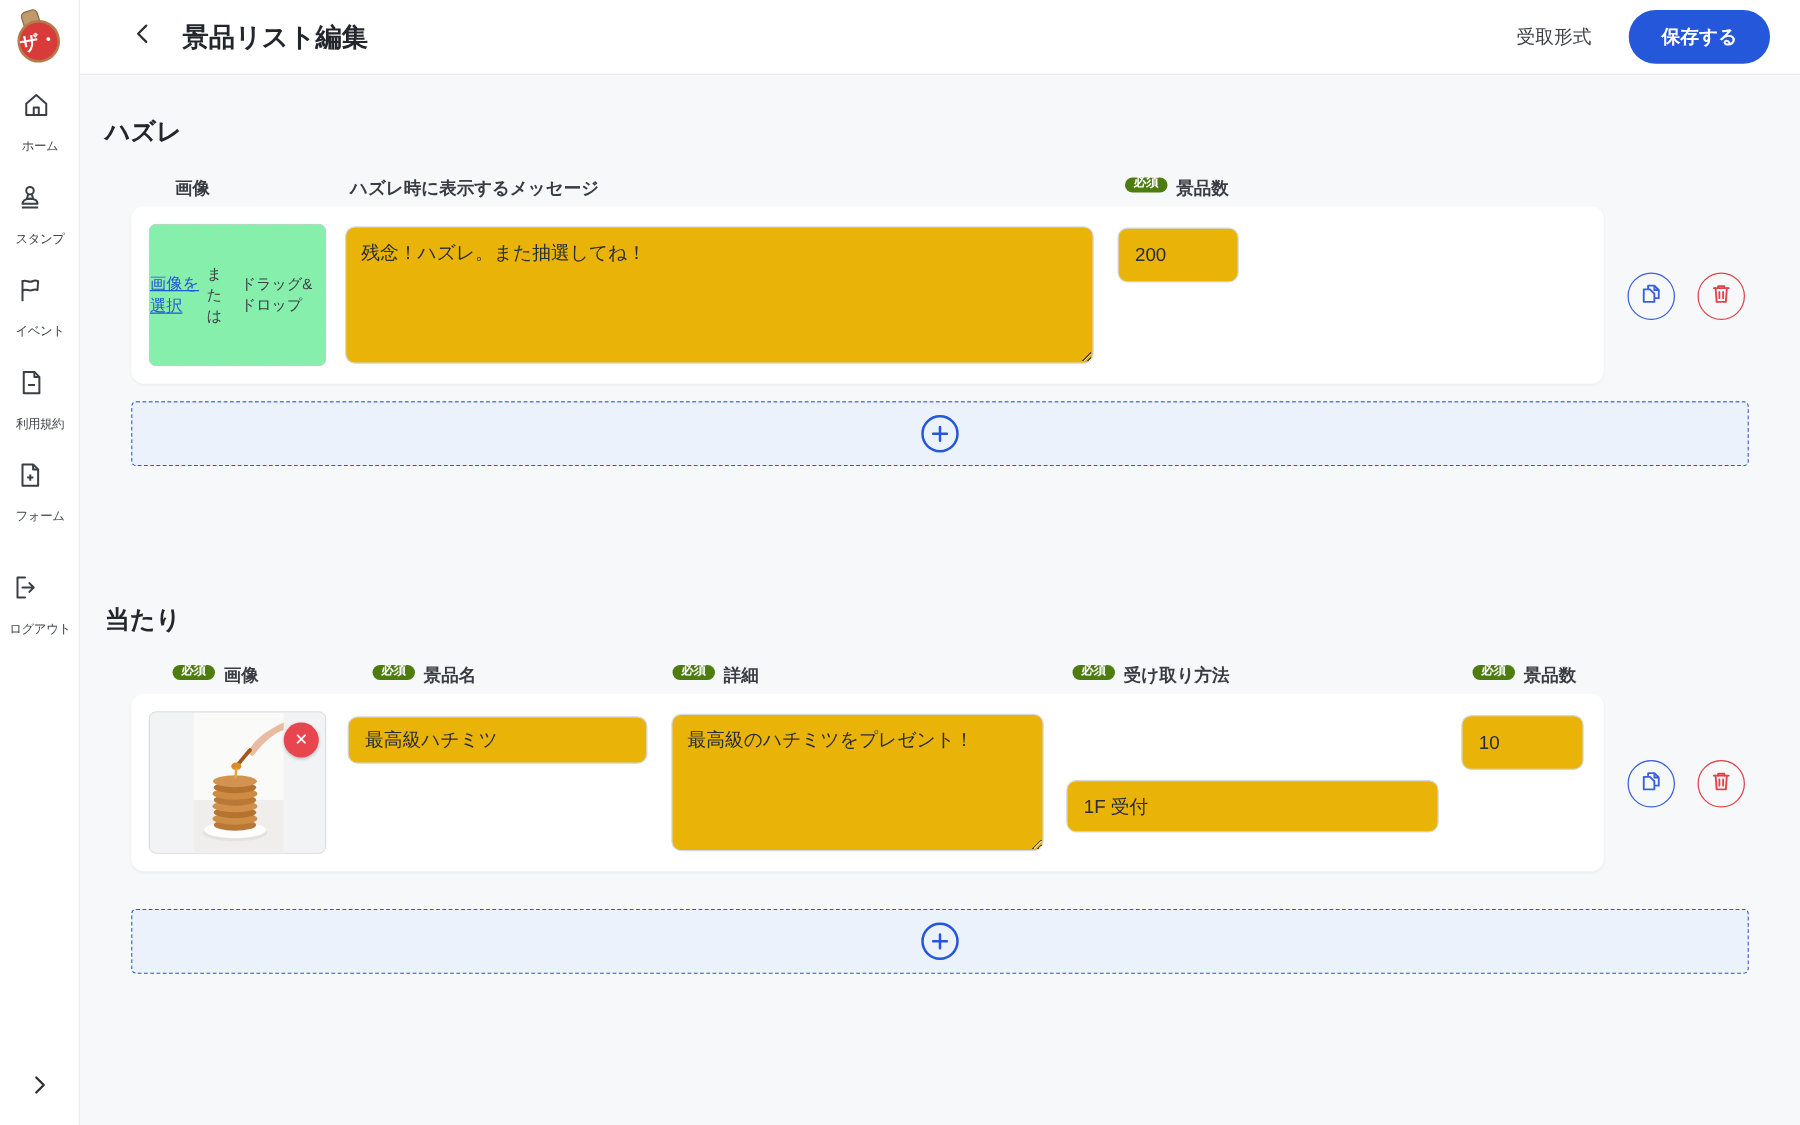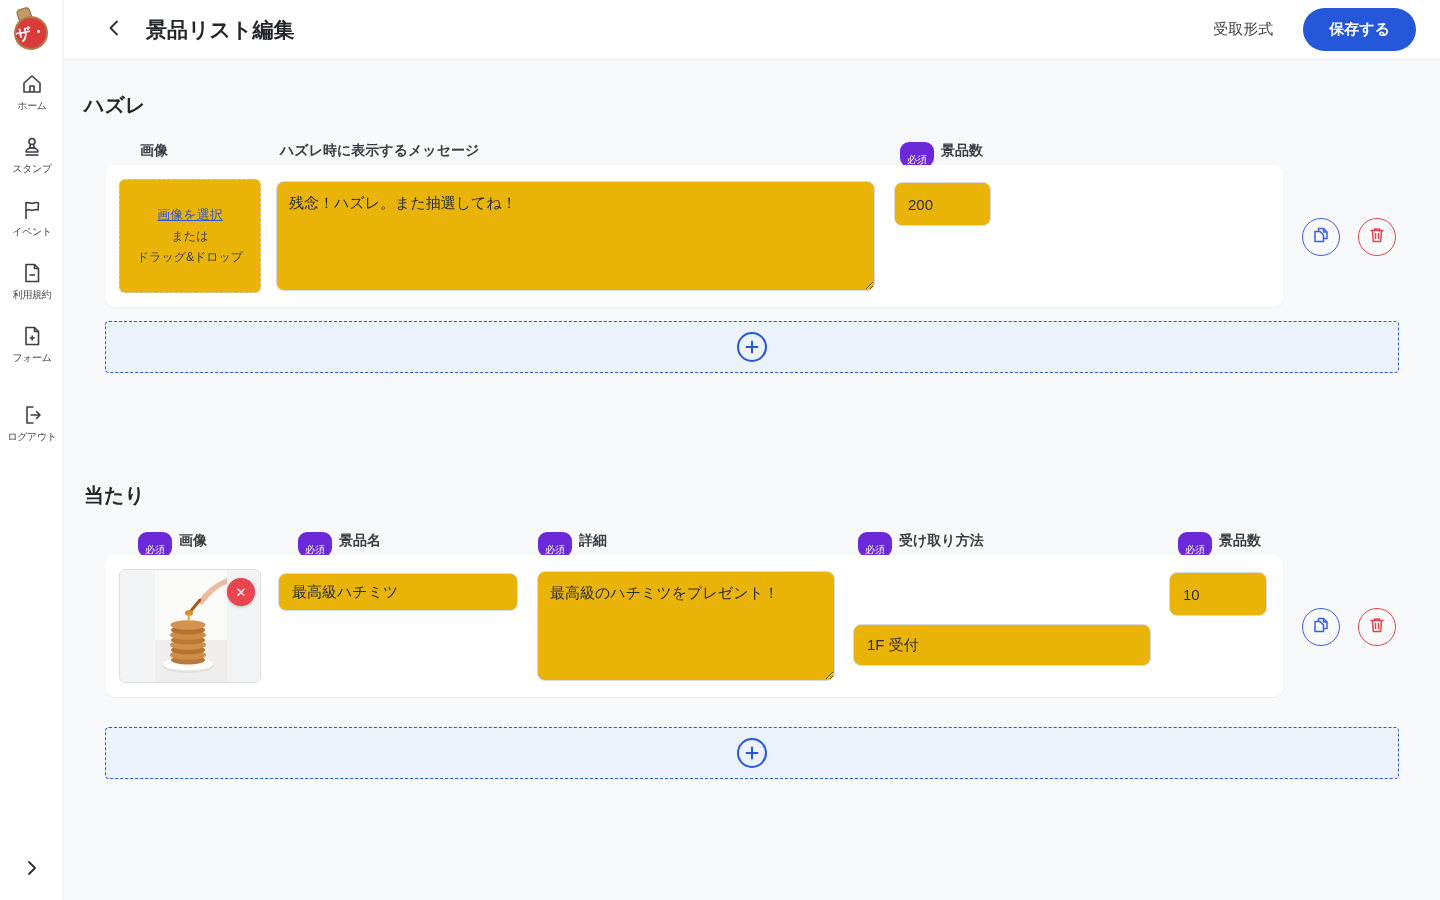--- a/index.html
+++ b/index.html
@@ -13,21 +13,21 @@
   .logo { position:absolute; left:8px; top:6px; width:48px; height:48px; }
   .logo-handle { position:absolute; left:10px; top:2px; width:14px; height:18px;
     background:#C19A6B; border:1px solid #8C6B3F; border-radius:4px 4px 2px 2px;
     transform:rotate(-18deg); }
   .logo-face { position:absolute; left:6px; top:10px; width:34px; height:34px;
     border-radius:50%; background:#D93A3A; border:2px solid #B37B4C;
     color:#fff; font-weight:bold; font-size:15px; display:flex;
     align-items:center; justify-content:center; transform:rotate(-10deg); }
   .nav { position:absolute; left:0; top:72px; width:64px; display:flex;
     flex-direction:column; align-items:center; gap:22px; }
-  .nav-item { display:flex; flex-direction:column; align-items:center; gap:3px;
+  .nav-item { display:flex; flex-direction:column; align-items:flex-start; gap:14px;
     cursor:pointer; }
   .nav-item.logout { margin-top:16px; }
   .nav-label { font-size:10px; color:#42464E; letter-spacing:-0.4px; white-space:nowrap; }
   .nav-icon svg { display:block; }
   .sidebar-expand { position:absolute; left:0; bottom:14px; width:64px; height:32px;
     display:flex; align-items:center; justify-content:center; cursor:pointer; }
 
   
   .header { position:absolute; left:64px; top:0; width:1376px; height:60px;
     background:#fff; border-bottom:1px solid #E9EBEE; display:flex;
@@ -43,31 +43,31 @@
     border:none; border-radius:22px; padding:12px 26px; cursor:pointer;
     font-family:inherit; }
 
   
   .main { position:absolute; left:64px; top:60px; width:1376px; height:840px;
     background:#F7F8FA; }
   .section-title { position:absolute; left:20px; font-size:20px; font-weight:700;
     color:#23262C; }
   .col-label { position:absolute; display:flex; align-items:flex-start; gap:7px;
     font-size:14px; font-weight:700; color:#383C43; }
-  .req-badge { background:#6d28d9; color:#fff; font-size:10px; font-weight:400;
-    border-radius:9px; padding:13px 7px 2px; line-height:1; }
+  .req-badge { background:#4d7c0f; color:#fff; font-size:10px; font-weight:700;
+    border-radius:9px; padding:0 7px 2px; line-height:1; }
 
   .card { position:absolute; background:#fff; border-radius:10px;
     box-shadow:0 1px 2px rgba(20,30,60,0.05); }
 
   
   .img-picker { position:absolute; left:14px; top:14px; width:142px; height:114px;
     border:1px dashed #C7CBD4; border-radius:6px; display:flex;
-    flex-direction:column; align-items:center; justify-content:center; gap:4px;
-    cursor:pointer; background:#eab308; }
+    align-items:center; justify-content:center; gap:4px;
+    cursor:pointer; background:#86efac; }
   .img-picker .pick-link { font-size:13px; color:#2457D9; text-decoration:underline; }
   .img-picker .pick-sub { font-size:12px; color:#3B3F46; }
   .img-thumb { position:absolute; left:14px; top:14px; width:142px; height:114px;
     border:1px solid #DADDE3; border-radius:6px; background:#F3F4F6;
     overflow:hidden; }
   .img-thumb svg { position:absolute; left:0; top:0; }
   .img-remove { position:absolute; left:107px; top:8px; width:28px; height:28px;
     border-radius:50%; background:#E8464F; color:#fff; border:none;
     font-size:13px; font-weight:700; display:flex; align-items:center;
     justify-content:center; cursor:pointer; box-shadow:0 1px 3px rgba(0,0,0,0.25);

